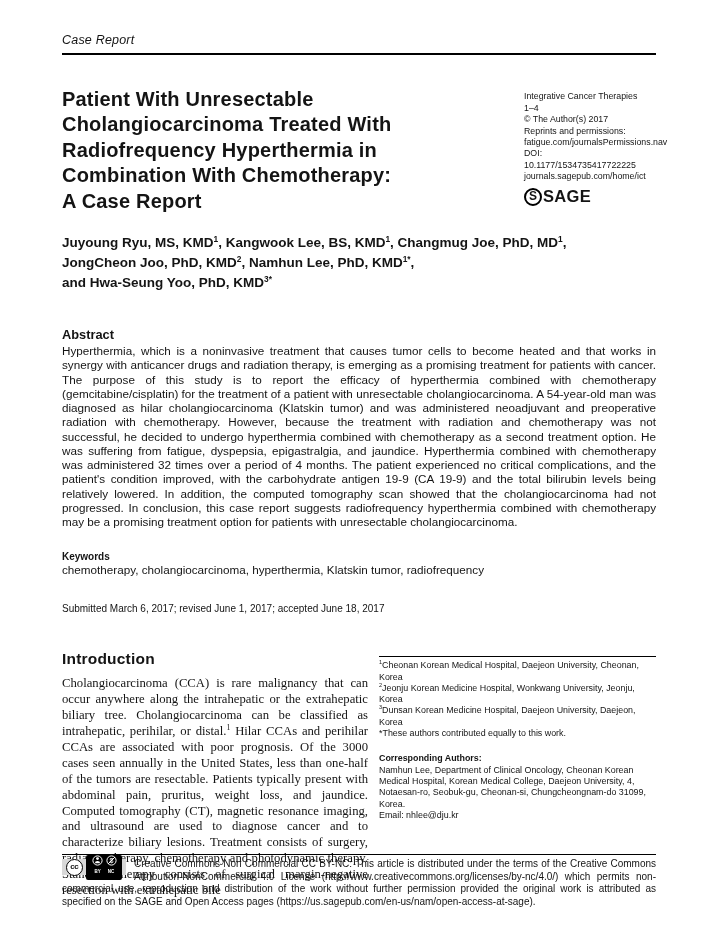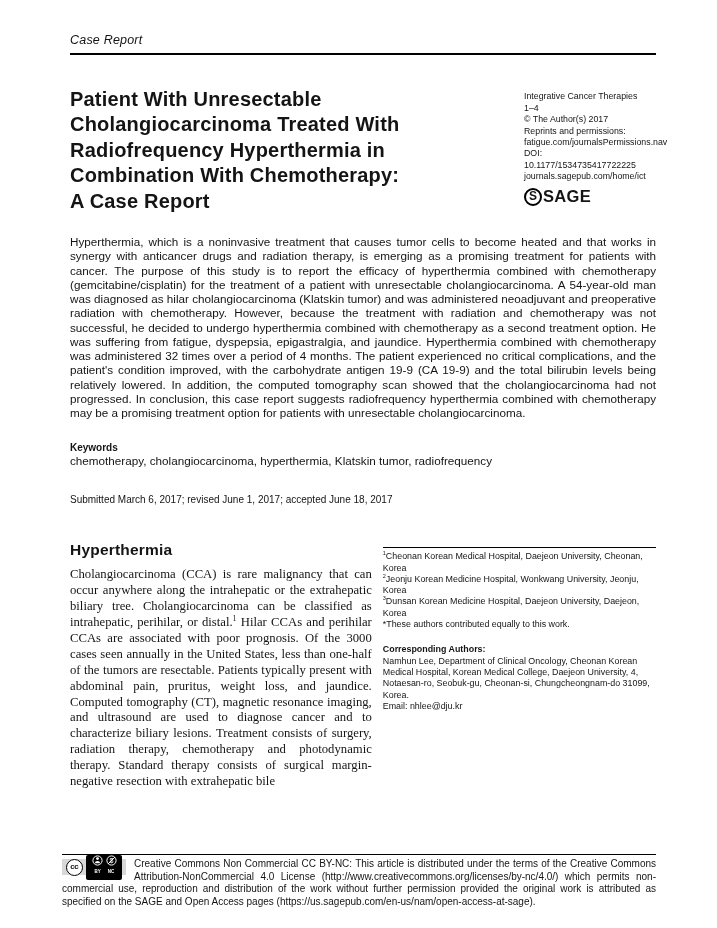--- a/index.html
+++ b/index.html
@@ -4,21 +4,20 @@
 <style>
   * { margin:0; padding:0; box-sizing:border-box; }
   html,body { background:#ffffff; }
   .page {
     position:relative;
     width:717px; height:928px;
     background:#ffffff;
     color:#141414;
     font-family:"Liberation Sans", sans-serif;
     overflow:hidden;
-    padding-left:8px;
   }
   .inner { padding:0 61px 0 62px; }
 
   .kicker {
     margin-top:33px;
     font-style:italic;
     font-size:12.5px;
     letter-spacing:0.2px;
   }
   .top-rule {
@@ -116,31 +115,33 @@
         <div>fatigue.com/journalsPermissions.nav</div>
         <div>DOI: 10.1177/1534735417722225</div>
         <div>journals.sagepub.com/home/ict</div>
         <div class="sage-logo">
           <span class="sage-s">S</span>
           <span class="sage-text">SAGE</span>
         </div>
       </div>
     </div>
 
+    <div class="authors">Juyoung Ryu, MS, KMD<sup>1</sup>, Kangwook Lee, BS, KMD<sup>1</sup>, Changmug Joe, PhD, MD<sup>1</sup>,<br>JongCheon Joo, PhD, KMD<sup>2</sup>, Namhun Lee, PhD, KMD<sup>1*</sup>,<br>and Hwa-Seung Yoo, PhD, KMD<sup>3*</sup></div>
 
+    <div class="sec-heading">Abstract</div>
     <p class="abstract-body">Hyperthermia, which is a noninvasive treatment that causes tumor cells to become heated and that works in synergy with anticancer drugs and radiation therapy, is emerging as a promising treatment for patients with cancer. The purpose of this study is to report the efficacy of hyperthermia combined with chemotherapy (gemcitabine/cisplatin) for the treatment of a patient with unresectable cholangiocarcinoma. A 54-year-old man was diagnosed as hilar cholangiocarcinoma (Klatskin tumor) and was administered neoadjuvant and preoperative radiation with chemotherapy. However, because the treatment with radiation and chemotherapy was not successful, he decided to undergo hyperthermia combined with chemotherapy as a second treatment option. He was suffering from fatigue, dyspepsia, epigastralgia, and jaundice. Hyperthermia combined with chemotherapy was administered 32 times over a period of 4 months. The patient experienced no critical complications, and the patient's condition improved, with the carbohydrate antigen 19-9 (CA 19-9) and the total bilirubin levels being relatively lowered. In addition, the computed tomography scan showed that the cholangiocarcinoma had not progressed. In conclusion, this case report suggests radiofrequency hyperthermia combined with chemotherapy may be a promising treatment option for patients with unresectable cholangiocarcinoma.</p>
 
     <div class="kw-heading">Keywords</div>
     <p class="kw-body">chemotherapy, cholangiocarcinoma, hyperthermia, Klatskin tumor, radiofrequency</p>
 
     <div class="dates">Submitted March 6, 2017; revised June 1, 2017; accepted June 18, 2017</div>
 
     <div class="columns">
       <div class="col-left">
-        <h2 class="intro-heading">Hyperthermia</h2>
+        <h2 class="intro-heading">Introduction</h2>
         <p class="intro-body">Cholangiocarcinoma (CCA) is rare malignancy that can occur anywhere along the intrahepatic or the extrahepatic biliary tree. Cholangiocarcinoma can be classified as intrahepatic, perihilar, or distal.<sup>1</sup> Hilar CCAs and perihilar CCAs are associated with poor prognosis. Of the 3000 cases seen annually in the United States, less than one-half of the tumors are resectable. Patients typically present with abdominal pain, pruritus, weight loss, and jaundice. Computed tomography (CT), magnetic resonance imaging, and ultrasound are used to diagnose cancer and to characterize biliary lesions. Treatment consists of surgery, radiation therapy, chemotherapy and photodynamic therapy. Standard therapy consists of surgical margin-negative resection with extrahepatic bile</p>
       </div>
 
       <div class="col-right">
         <div class="fn-block">
           <p><sup>1</sup>Cheonan Korean Medical Hospital, Daejeon University, Cheonan, Korea<br><sup>2</sup>Jeonju Korean Medicine Hospital, Wonkwang University, Jeonju, Korea<br><sup>3</sup>Dunsan Korean Medicine Hospital, Daejeon University, Daejeon, Korea<br>*These authors contributed equally to this work.</p>
           <div class="corr-heading">Corresponding Authors:</div>
           <p class="corr-entry">
             <span>Namhun Lee, Department of Clinical Oncology, Cheonan Korean Medical Hospital, Korean Medical College, Daejeon University, 4, Notaesan-ro, Seobuk-gu, Cheonan-si, Chungcheongnam-do 31099, Korea.</span><br>
             <span>Email: nhlee@dju.kr</span>

